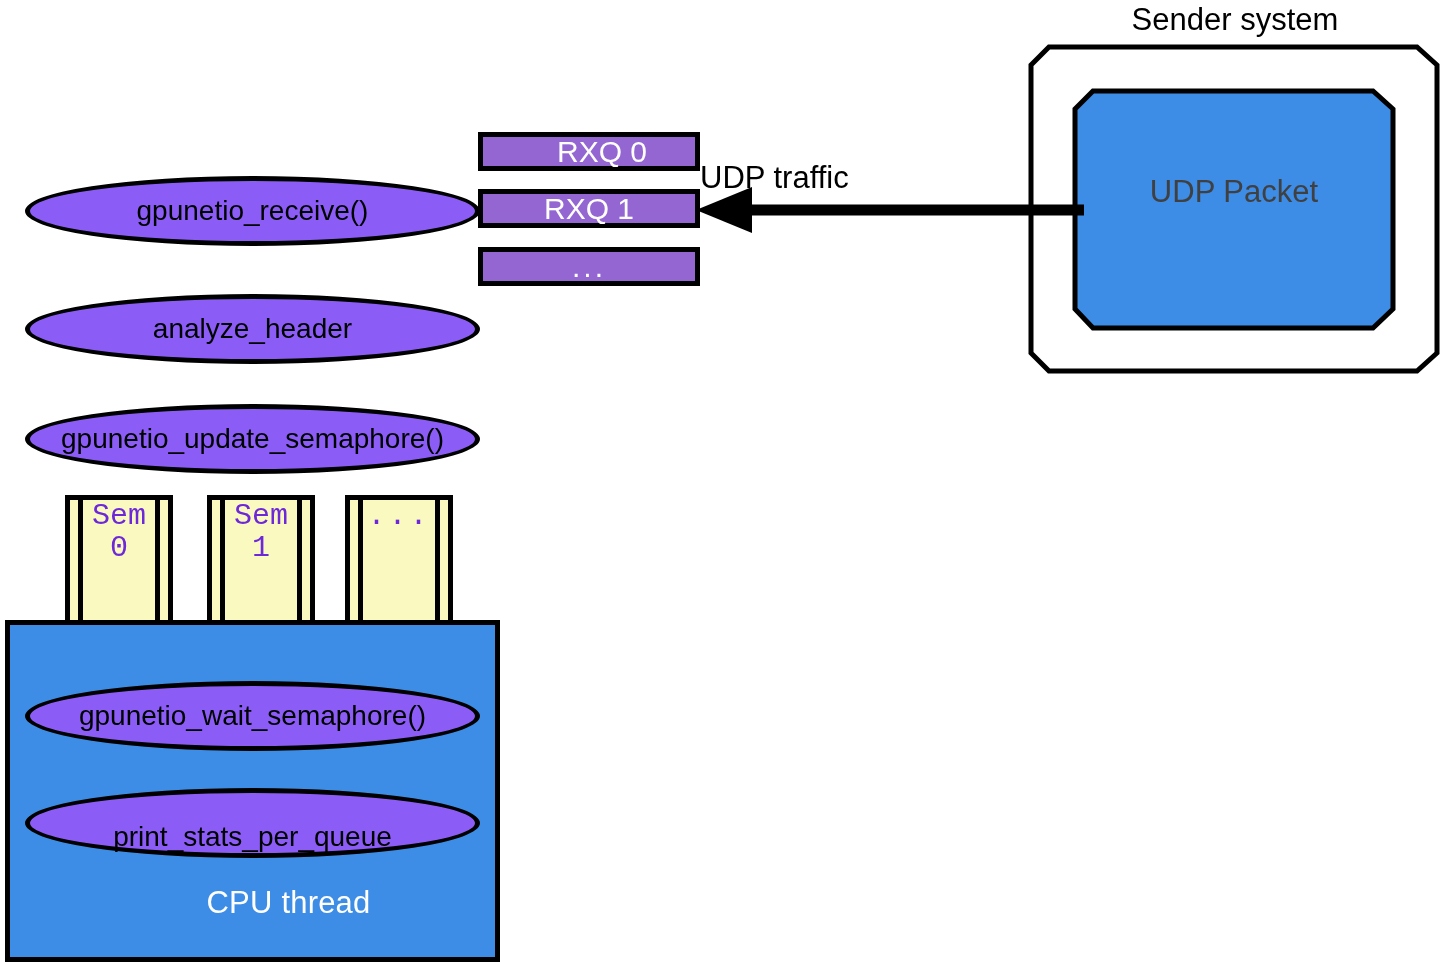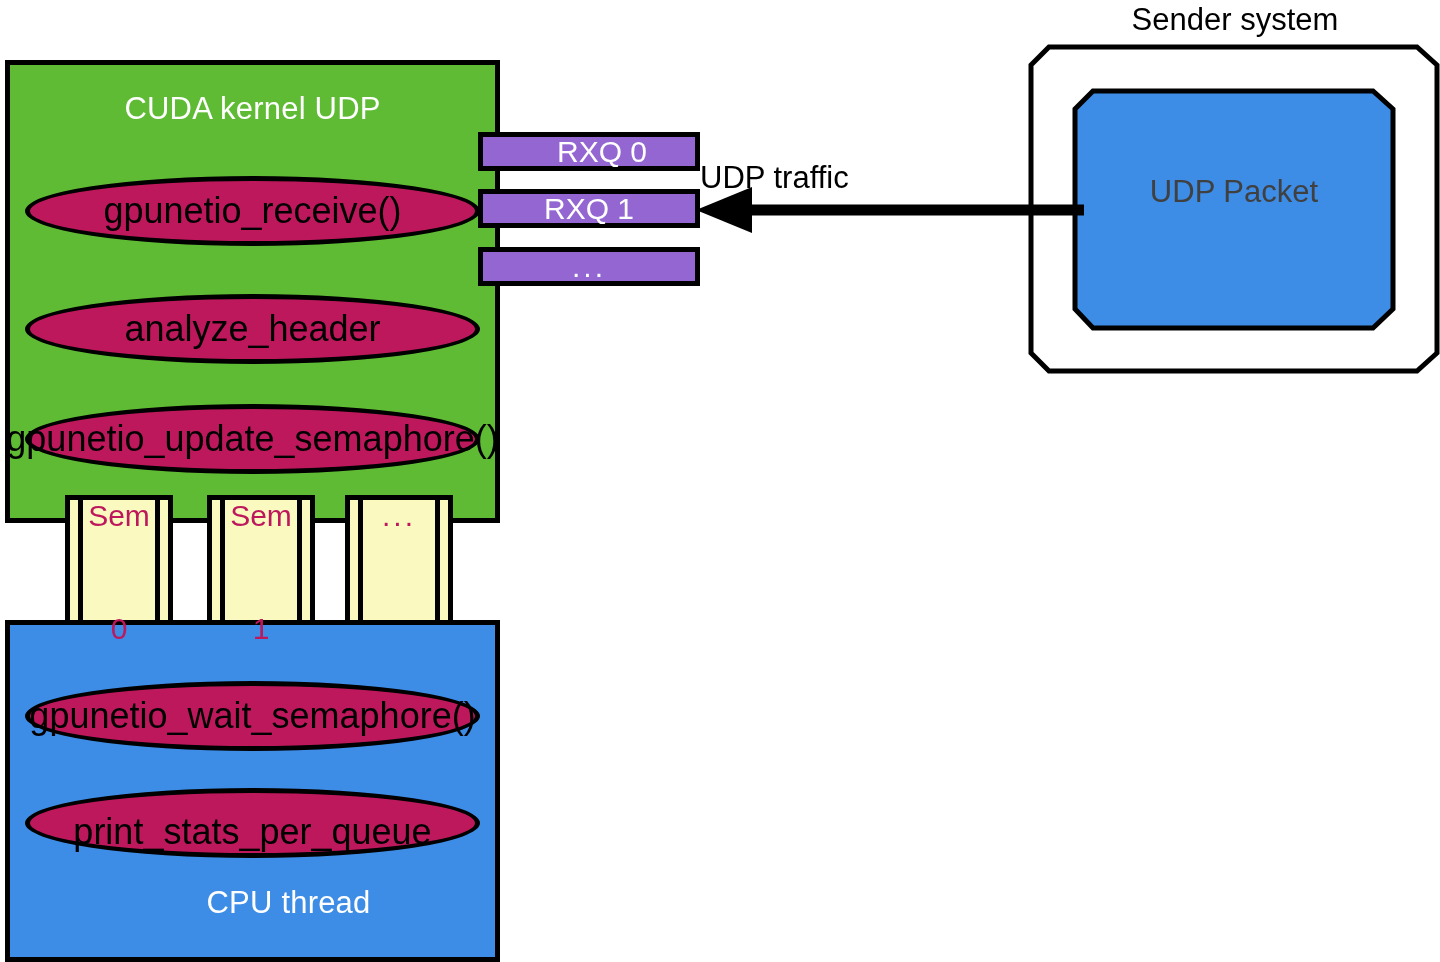--- a/index.html
+++ b/index.html
@@ -36,28 +36,28 @@
     width: 100%;
     text-align: center;
     color: #ffffff;
     font-size: 31px;
     letter-spacing: 0.2px;
     white-space: nowrap;
   }
 
   
   .pill {
-    background: #be185d;
+    background: #8b5cf6;
     border: 5px solid #000000;
     border-radius: 50% / 50%;
     display: flex;
     align-items: center;
     justify-content: center;
     color: #000000;
-    font-size: 36px;
+    font-size: 28px;
     white-space: nowrap;
   }
 
   
   .rxq {
     background: #9366D2;
     border: 5px solid #000000;
     display: flex;
     align-items: center;
     justify-content: center;
@@ -67,25 +67,26 @@
   }
   .rxq.dots { font-size: 30px; letter-spacing: 3px; }
 
   
   .sem {
     background: #FAFAC0;
     border: 5px solid #000000;
     display: flex;
     flex-direction: column;
     align-items: center;
-    justify-content: space-between;
-    color: #be185d;
+    justify-content: flex-start;
+    color: #6d28d9;
     font-size: 30px;
     line-height: 1.08;
     text-align: center;
+    font-family: Liberation Mono, monospace;
   }
   .sem .edge {
     position: absolute;
     top: -5px;
     bottom: -5px;
     width: 5px;
     background: #000000;
   }
   .sem .edge.l { left: 8px; }
   .sem .edge.r { right: 8px; }
@@ -105,23 +106,20 @@
     white-space: nowrap;
   }
 
   .arrow-wrap { position: absolute; }
 </style>
 </head>
 <body>
 
 <div id="canvas">
 
-  <div class="abs panel panel-green" style="left:5px; top:60px; width:495px; height:463px;">
-    <div class="panel-label" style="top:26px;">CUDA kernel UDP</div>
-  </div>
 
   <div class="abs pill" style="left:25px; top:176px; width:455px; height:70px;">
     <span>gpunetio_receive()</span>
   </div>
 
   <div class="abs pill" style="left:25px; top:294px; width:455px; height:70px;">
     <span>analyze_header</span>
   </div>
 
   <div class="abs pill" style="left:25px; top:404px; width:455px; height:70px;">

